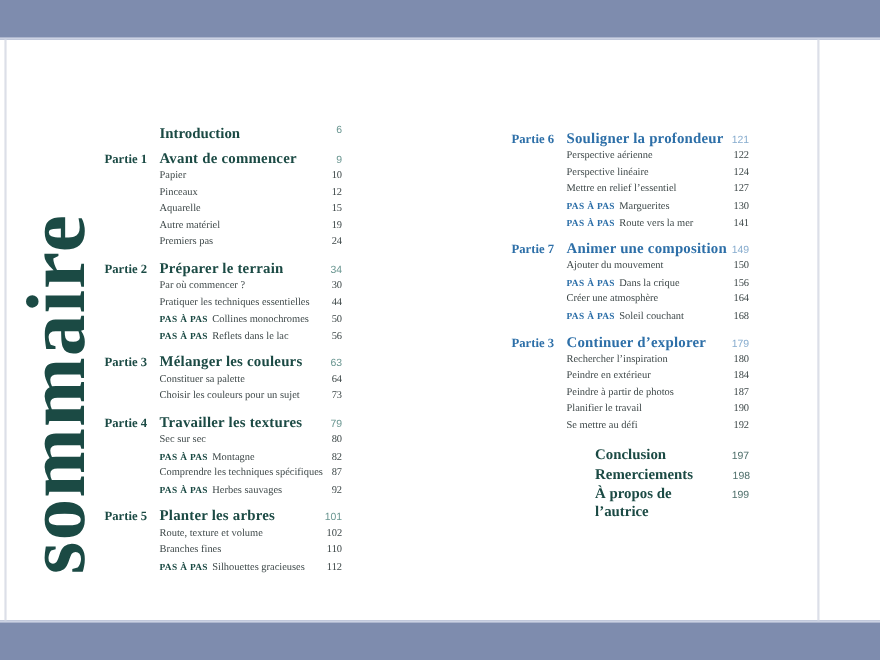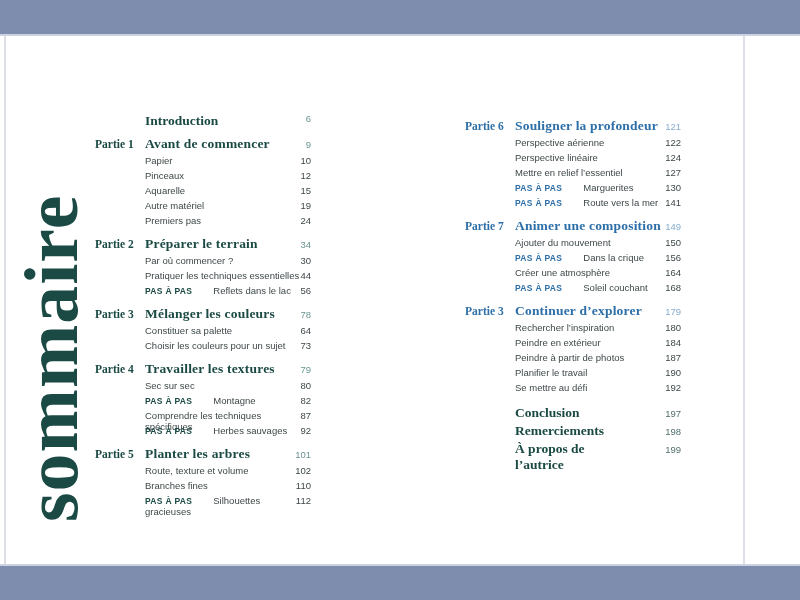--- a/index.html
+++ b/index.html
@@ -41,29 +41,29 @@
   .part-label{
     width:50px;flex:none;
     font-family:"Liberation Serif", serif;font-weight:bold;font-size:11.5px;
   }
   .part-title{
     flex:1;font-family:"Liberation Serif", serif;font-weight:bold;
     font-size:13.5px;letter-spacing:.2px;
   }
   .part-page{font-size:9.5px;}
 
-  .sub-row{display:flex;align-items:baseline;height:15px;margin-left:50px;}
+  .sub-row{display:flex;align-items:baseline;height:15px;margin-left:50px;font-family:Liberation Serif, serif;}
   .sub-label{flex:1;font-size:9.5px;color:#3e4849;}
-  .pas{font-size:8.5px;font-weight:bold;letter-spacing:.3px;margin-right:21px;}
+  .pas{font-size:8.5px;font-weight:bold;letter-spacing:.3px;margin-right:4px;}
   .sub-page{font-size:9.5px;color:#3e4849;text-align:center;}
 
   .endmatter{margin-top:8px;}
   .end-row{display:flex;align-items:baseline;height:18px;}
   .end-title{
-    flex:1;margin-left:50px;
+    flex:1;margin-left:76px;
     font-family:"Liberation Serif", serif;font-weight:bold;font-size:13.5px;
   }
   .end-page{font-size:9.5px;color:#4f6f6b;margin-left:36px;}
 </style>
 <style>.bar-top,.bar-bottom{background:#7e8cae;}.vertical-title,.intro-title,.end-title{color:#1b4a44;}.intro-page{color:#6a9691;}.theme-teal .part-label,.theme-teal .part-title,.theme-teal .pas{color:#1b4a44;}.theme-teal .part-page{color:#6a9691;}.theme-blue .part-label,.theme-blue .part-title,.theme-blue .pas{color:#2d6fa8;}.theme-blue .part-page{color:#87acce;}</style></head>
 <body>
 
 <div class="frame">
   <div class="bar-top"></div>
   <div class="bar-bottom"></div>
@@ -112,29 +112,33 @@
         </div>
         <div class="sub-row">
           <span class="sub-label"><span>Par où commencer ?</span></span>
           <span class="sub-page">30</span>
         </div>
         <div class="sub-row">
           <span class="sub-label"><span>Pratiquer les techniques essentielles</span></span>
           <span class="sub-page">44</span>
         </div>
         <div class="sub-row">
+          <span class="sub-label"><b class="pas">PAS À PAS</b><span>Collines monochromes</span></span>
+          <span class="sub-page">50</span>
+        </div>
+        <div class="sub-row">
           <span class="sub-label"><b class="pas">PAS À PAS</b><span>Reflets dans le lac</span></span>
           <span class="sub-page">56</span>
         </div>
       </div>
       <div class="part-block theme-teal">
         <div class="part-heading">
           <span class="part-label">Partie 3</span>
           <span class="part-title">Mélanger les couleurs</span>
-          <span class="part-page">78</span>
+          <span class="part-page">63</span>
         </div>
         <div class="sub-row">
           <span class="sub-label"><span>Constituer sa palette</span></span>
           <span class="sub-page">64</span>
         </div>
         <div class="sub-row">
           <span class="sub-label"><span>Choisir les couleurs pour un sujet</span></span>
           <span class="sub-page">73</span>
         </div>
       </div>

